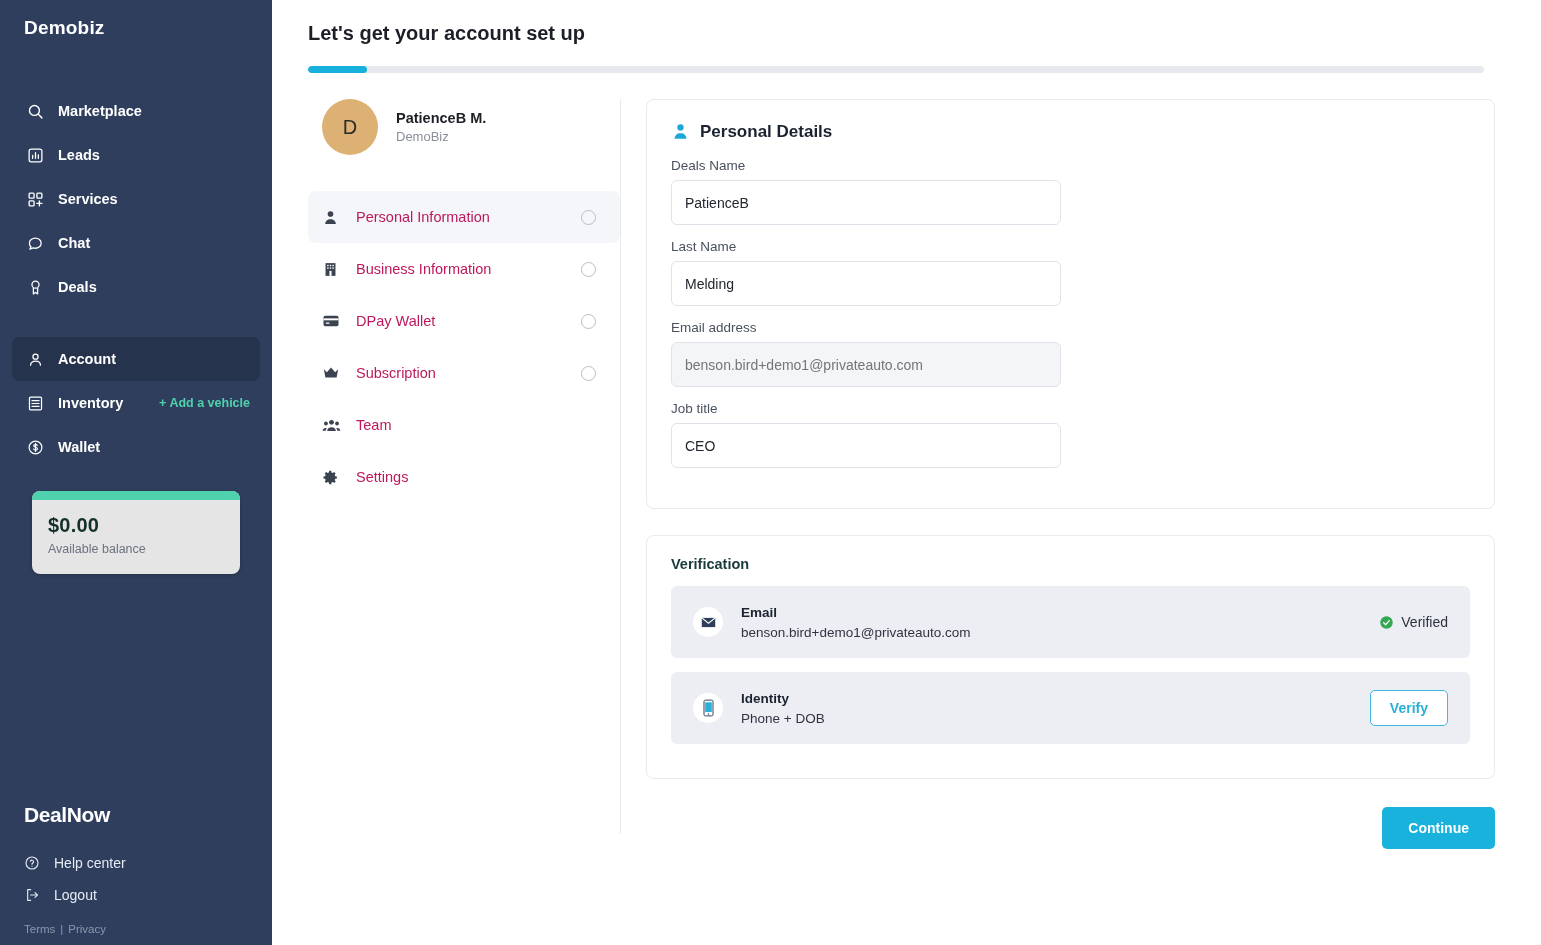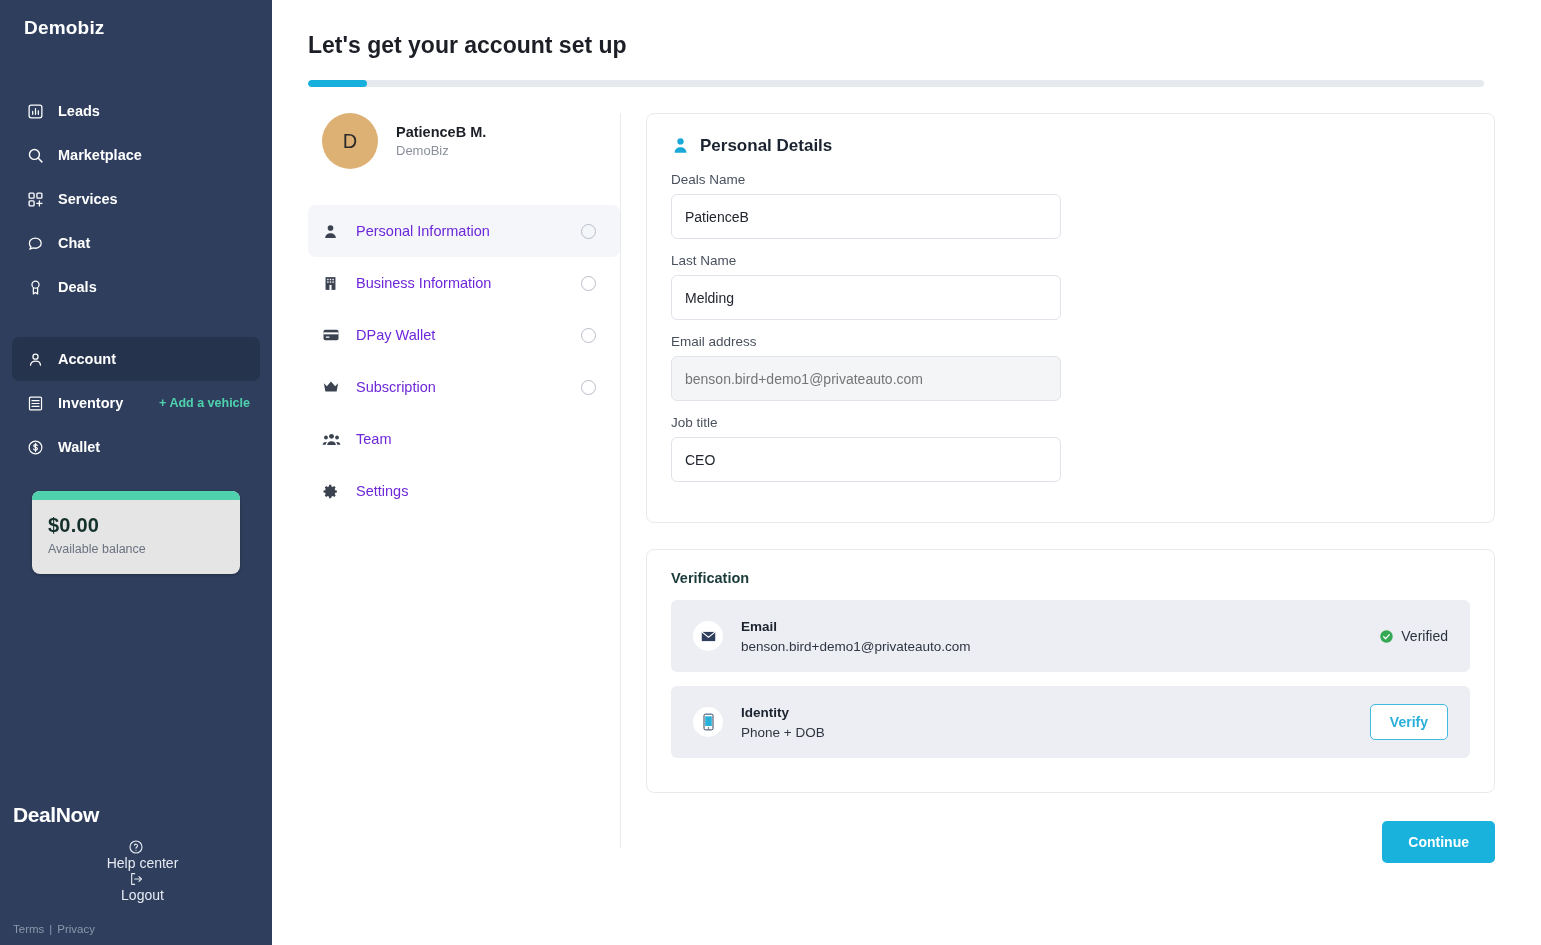--- a/index.html
+++ b/index.html
@@ -42,31 +42,31 @@
   .balance-card {
     margin: 22px 20px 0 32px; width: 208px;
     background: #e5e5e5; border-radius: 8px; overflow: hidden;
     box-shadow: 0 1px 3px rgba(0,0,0,.25);
   }
   .balance-top { height: 9px; background: #4fd1ae; }
   .balance-body { padding: 14px 16px 18px 16px; }
   .balance-amt { font-size: 20px; font-weight: bold; color: #14302b; letter-spacing:.2px;}
   .balance-lbl { font-size: 12.5px; color: #6b7280; margin-top: 5px; }
 
-  .side-footer { position: absolute; left: 0; bottom: 0; width: 272px; padding: 0 0 10px 13px; }
+  .side-footer { position: absolute; left: 0; bottom: 0; width: 272px; padding: 0 0 10px 24px; }
   .dealnow { font-size: 21px; font-weight: bold; color: #ffffff; letter-spacing: -.4px; margin-bottom: 12px; }
-  .foot-item { display: flex; align-items: center; height: 32px; font-size: 14px; color: #e6eaf2; cursor: pointer; flex-direction: column; }
+  .foot-item { display: flex; align-items: flex-end; height: 32px; font-size: 14px; color: #e6eaf2; cursor: pointer; }
   .foot-item .ic { width: 20px; margin-right: 10px; display:flex; align-items:center; }
   .legal { margin-top: 20px; font-size: 11.5px; color: #8d97ad; }
   .legal span { cursor: pointer; }
   .legal .sep { margin: 0 5px; color: #6d7party; }
 
   
   .main { flex: 1; position: relative; background: #ffffff; }
-  .page-title { font-size: 23px; font-weight: bold; color: #1c1f26; padding: 32px 0 0 36px; }
+  .page-title { font-size: 20px; font-weight: bold; color: #1c1f26; padding: 22px 0 0 36px; }
   .progress-wrap {
     margin: 21px 0 0 36px; width: 1176px; height: 7px;
     background: #e6e9ed; border-radius: 4px; overflow: hidden;
   }
   .progress-fill { height: 7px; background: #17b0dd; border-radius: 4px; }
 
   .content { display: flex; margin-top: 26px; }
 
   
   .col-left { width: 348px; flex: 0 0 348px; padding-left: 36px; position: relative; }
@@ -82,21 +82,21 @@
   .profile-name { font-size: 14.5px; font-weight: bold; color: #1c1f26; }
   .profile-org { font-size: 13px; color: #8a8f99; margin-top: 3px; }
 
   .sub-nav { margin-top: 36px; }
   .sub-item {
     display: flex; align-items: center; height: 52px;
     padding: 0 24px 0 14px; border-radius: 8px; cursor: pointer;
   }
   .sub-item.selected { background: #f4f6f9; }
   .sub-item .sic { width: 26px; flex: 0 0 26px; display:flex; align-items:center; justify-content:flex-start; }
-  .sub-label { font-size: 14.5px; color: #6d28d9; margin-left: 8px; }
+  .sub-label { font-size: 14.5px; color: #be185d; margin-left: 8px; }
   .radio { margin-left: auto; width: 15px; height: 15px; border: 1.4px solid #b8bdc7; border-radius: 50%; }
 
   
   .col-right { flex: 1; padding: 0 46px 0 26px; }
   .card {
     border: 1px solid #e8eaee; border-radius: 8px; background: #ffffff;
     padding: 22px 24px 26px 24px;
   }
   .card-head { display: flex; align-items: flex-start; margin-bottom: 16px; }
   .card-head .chic { margin-right: 10px; display: flex; align-items: center; }
@@ -145,37 +145,37 @@
 <body>
 
 <div class="app">
 
   <aside class="sidebar">
     <div class="brand">Demobiz</div>
 
     <nav class="nav-top">
       <div class="nav-item">
         <span class="ic">
+          <svg width="17" height="17" viewBox="0 0 24 24" fill="none" stroke="#ffffff" stroke-width="2">
+              <circle cx="10.5" cy="10.5" r="7"></circle>
+              <line x1="16" y1="16" x2="21" y2="21" stroke-linecap="round"></line>
+            </svg>
+        </span>
+        <span>Marketplace</span>
+      </div>
+      <div class="nav-item">
+        <span class="ic">
           <svg width="17" height="17" viewBox="0 0 24 24" fill="none" stroke="#ffffff" stroke-width="1.8">
               <rect x="3" y="3" width="18" height="18" rx="3"></rect>
               <line x1="8" y1="16" x2="8" y2="12" stroke-linecap="round"></line>
               <line x1="12" y1="16" x2="12" y2="8" stroke-linecap="round"></line>
               <line x1="16" y1="16" x2="16" y2="11" stroke-linecap="round"></line>
             </svg>
         </span>
         <span>Leads</span>
-      </div>
-      <div class="nav-item">
-        <span class="ic">
-          <svg width="17" height="17" viewBox="0 0 24 24" fill="none" stroke="#ffffff" stroke-width="2">
-              <circle cx="10.5" cy="10.5" r="7"></circle>
-              <line x1="16" y1="16" x2="21" y2="21" stroke-linecap="round"></line>
-            </svg>
-        </span>
-        <span>Marketplace</span>
       </div>
       <div class="nav-item">
         <span class="ic">
           <svg width="17" height="17" viewBox="0 0 24 24" fill="none" stroke="#ffffff" stroke-width="1.9">
               <rect x="3" y="3" width="7" height="7" rx="1.2"></rect>
               <rect x="14" y="3" width="7" height="7" rx="1.2"></rect>
               <rect x="3" y="14" width="7" height="7" rx="1.2"></rect>
               <line x1="17.5" y1="14" x2="17.5" y2="21" stroke-linecap="round"></line>
               <line x1="14" y1="17.5" x2="21" y2="17.5" stroke-linecap="round"></line>
             </svg>

